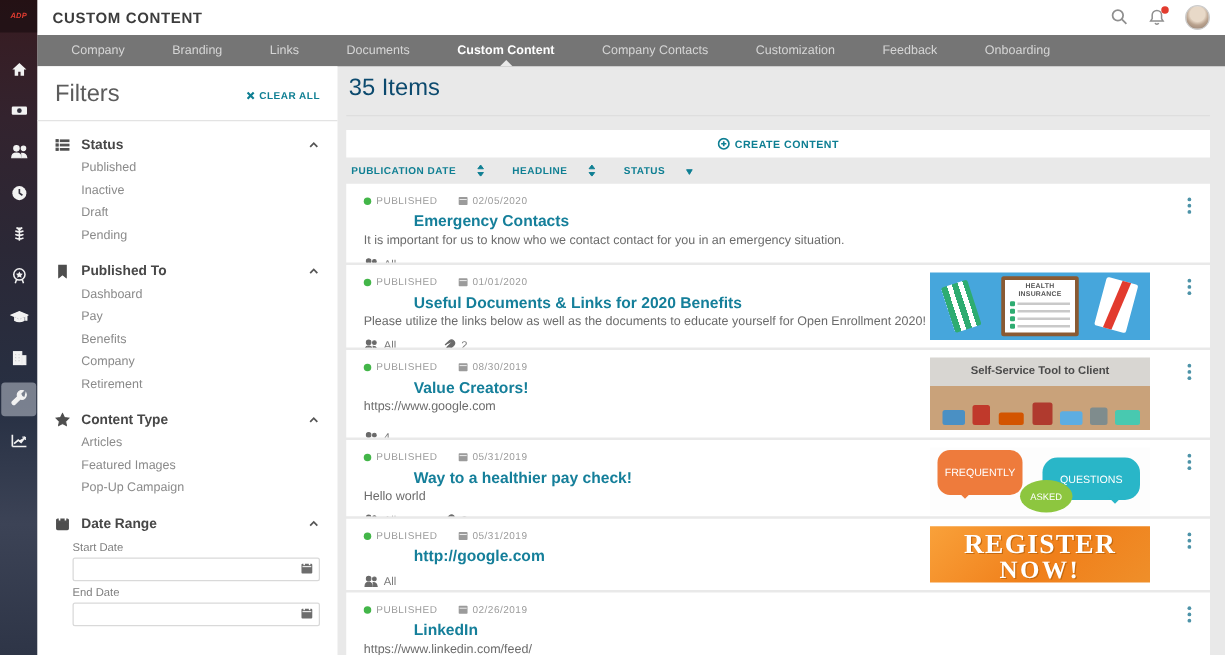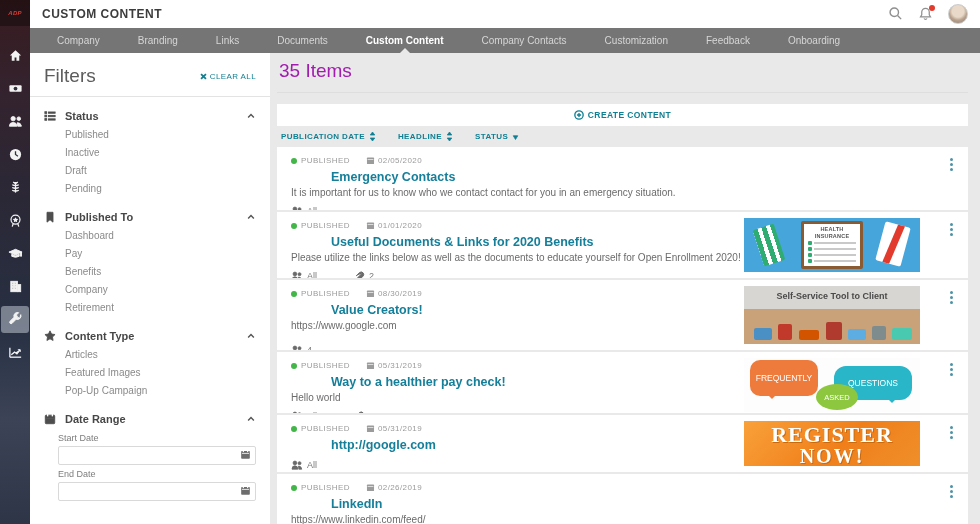--- a/index.html
+++ b/index.html
@@ -33,43 +33,43 @@
   .tab { position:relative; display:flex; align-items:center; padding:0 19px; font-size:10px;
     color:#d6d6d6; cursor:pointer; white-space:nowrap; }
   .tab.active { color:#fff; font-weight:bold; }
   .tab.active::after { content:""; position:absolute; left:50%; bottom:0; margin-left:-5px;
     border-left:5px solid transparent; border-right:5px solid transparent; border-bottom:5px solid #e9e9e9; }
 
   
   .filters { position:absolute; left:30px; top:53px; width:240px; height:471px; background:#fff; }
   .f-head { display:flex; align-items:center; padding:12px 14px 9px 14px; border-bottom:1px solid #e3e3e3; }
   .f-title { font-size:19px; color:#5c5c5c; }
-  .f-clear { margin-left:auto; font-size:8px; font-weight:normal; color:#0f7f93; letter-spacing:.4px;
+  .f-clear { margin-left:auto; font-size:8px; font-weight:bold; color:#0f7f93; letter-spacing:.4px;
     cursor:pointer; display:flex; align-items:center; gap:3px; }
   .f-clear svg { width:7px; height:7px; stroke:#0f7f93; stroke-width:2.5; }
   .f-sec { display:flex; align-items:center; padding:0 14px; height:21px; margin-top:8px; cursor:pointer; }
   .f-sec svg.sic { width:12px; height:12px; fill:#4e4e4e; stroke:#4e4e4e; margin-right:9px; }
   .f-sec-label { font-size:11px; font-weight:bold; color:#474747; }
   .f-sec svg.chev { margin-left:auto; width:10px; height:10px; stroke:#555; fill:none; stroke-width:2; }
   .f-item { padding-left:35px; height:18px; line-height:18px; font-size:10px; color:#8a8a8a; cursor:pointer; }
   .f-date-label { padding-left:28px; font-size:9px; color:#7d7d7d; margin-top:4px; margin-bottom:2px; }
   .f-input-wrap { position:relative; margin:0 14px 4px 28px; }
   .f-input { width:100%; height:19px; border:1px solid #d9d9d9; border-radius:2px; background:#fff;
     font-size:10px; padding:0 20px 0 5px; color:#555; }
   .f-input-wrap svg { position:absolute; right:5px; top:4px; width:11px; height:11px; fill:#6d6d6d; }
 
   
   .main { position:absolute; left:277px; top:53px; width:691px; }
-  .items-count { font-size:19px; color:#a21caf; padding:7px 2px 10px 2px; border-bottom:1px solid #dedede; }
+  .items-count { font-size:19px; color:#0c4a6e; padding:7px 2px 10px 2px; border-bottom:1px solid #dedede; }
   .create-bar { margin-top:11px; height:22px; background:#fff; display:flex; align-items:center; justify-content:center; }
   .create-link { display:flex; align-items:center; gap:4px; font-size:8.5px; font-weight:bold;
     color:#0f7f93; letter-spacing:.4px; cursor:pointer; }
   .create-link svg { width:10px; height:10px; stroke:#0f7f93; fill:none; stroke-width:1.6; }
   .sort-bar { height:21px; display:flex; align-items:center; gap:22px; padding:0 4px; }
-  .sort-item { display:flex; align-items:center; gap:4px; font-size:8px; font-weight:bold;
+  .sort-item { display:flex; align-items:center; gap:16px; font-size:8px; font-weight:bold;
     color:#0f7f93; letter-spacing:.4px; cursor:pointer; }
   .sort-item svg { width:7px; height:9px; stroke:#0f7f93; fill:#0f7f93; }
 
   
   .card { position:relative; background:#fff; margin-bottom:2px; padding:9px 14px 0 14px; overflow:hidden; }
   .meta { display:flex; align-items:center; font-size:8px; color:#9b9b9b; letter-spacing:.4px; }
   .dot { width:6px; height:6px; border-radius:50%; background:#43b649; margin-right:4px; }
   .meta .cal { width:9px; height:9px; fill:#9b9b9b; margin:0 3px 0 16px; }
   .c-title { display:block; font-size:12.5px; font-weight:bold; color:#157f9a; margin-top:5px; cursor:pointer; text-decoration:none;padding-left:40px; }
   .c-desc { font-size:10px; color:#6b6b6b; margin-top:3px; }

